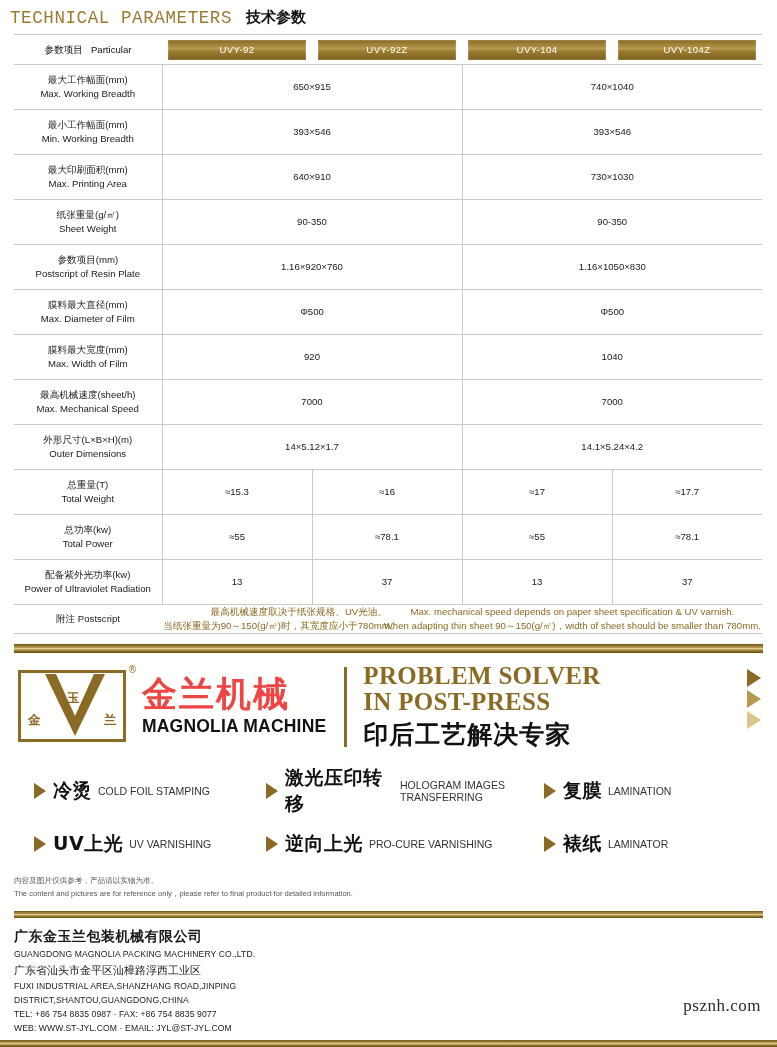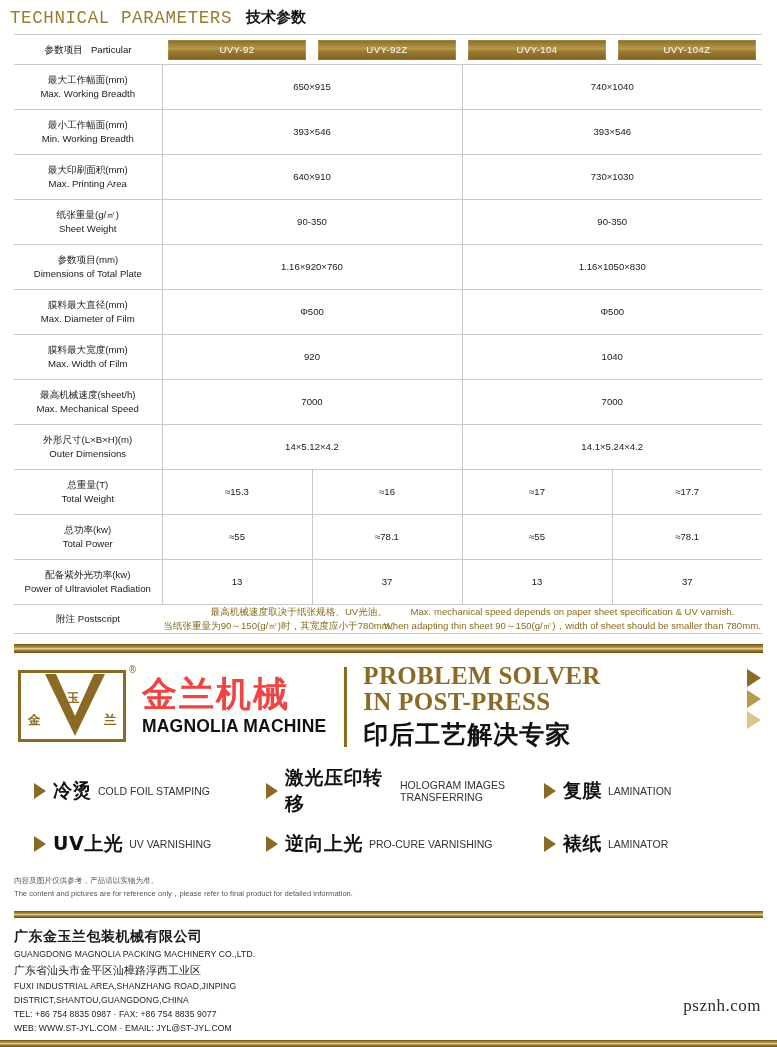--- a/index.html
+++ b/index.html
@@ -286,21 +286,21 @@
           <span class="cn">纸张重量(g/㎡)</span>
           <span class="en">Sheet Weight</span>
         </td>
         <td class="datacell vline-l vline-r" colspan="2">90-350</td>
         <td class="datacell" colspan="2">90-350</td>
       </tr>
 
       <tr>
         <td class="rowlabel">
           <span class="cn">参数项目(mm)</span>
-          <span class="en">Dimensions of Total Plate</span>
+          <span class="en">Postscript of Resin Plate</span>
         </td>
         <td class="datacell vline-l vline-r" colspan="2">1.16×920×760</td>
         <td class="datacell" colspan="2">1.16×1050×830</td>
       </tr>
 
       <tr>
         <td class="rowlabel">
           <span class="cn">膜料最大直径(mm)</span>
           <span class="en">Max. Diameter of Film</span>
         </td>
@@ -324,21 +324,21 @@
         </td>
         <td class="datacell vline-l vline-r" colspan="2">7000</td>
         <td class="datacell" colspan="2">7000</td>
       </tr>
 
       <tr>
         <td class="rowlabel">
           <span class="cn">外形尺寸(L×B×H)(m)</span>
           <span class="en">Outer Dimensions</span>
         </td>
-        <td class="datacell vline-l vline-r" colspan="2">14×5.12×4.2</td>
+        <td class="datacell vline-l vline-r" colspan="2">14×5.12×1.7</td>
         <td class="datacell" colspan="2">14.1×5.24×4.2</td>
       </tr>
 
       <tr>
         <td class="rowlabel">
           <span class="cn">总重量(T)</span>
           <span class="en">Total Weight</span>
         </td>
         <td class="datacell vline-l vline-r">≈15.3</td>
         <td class="datacell vline-r">≈16</td>

